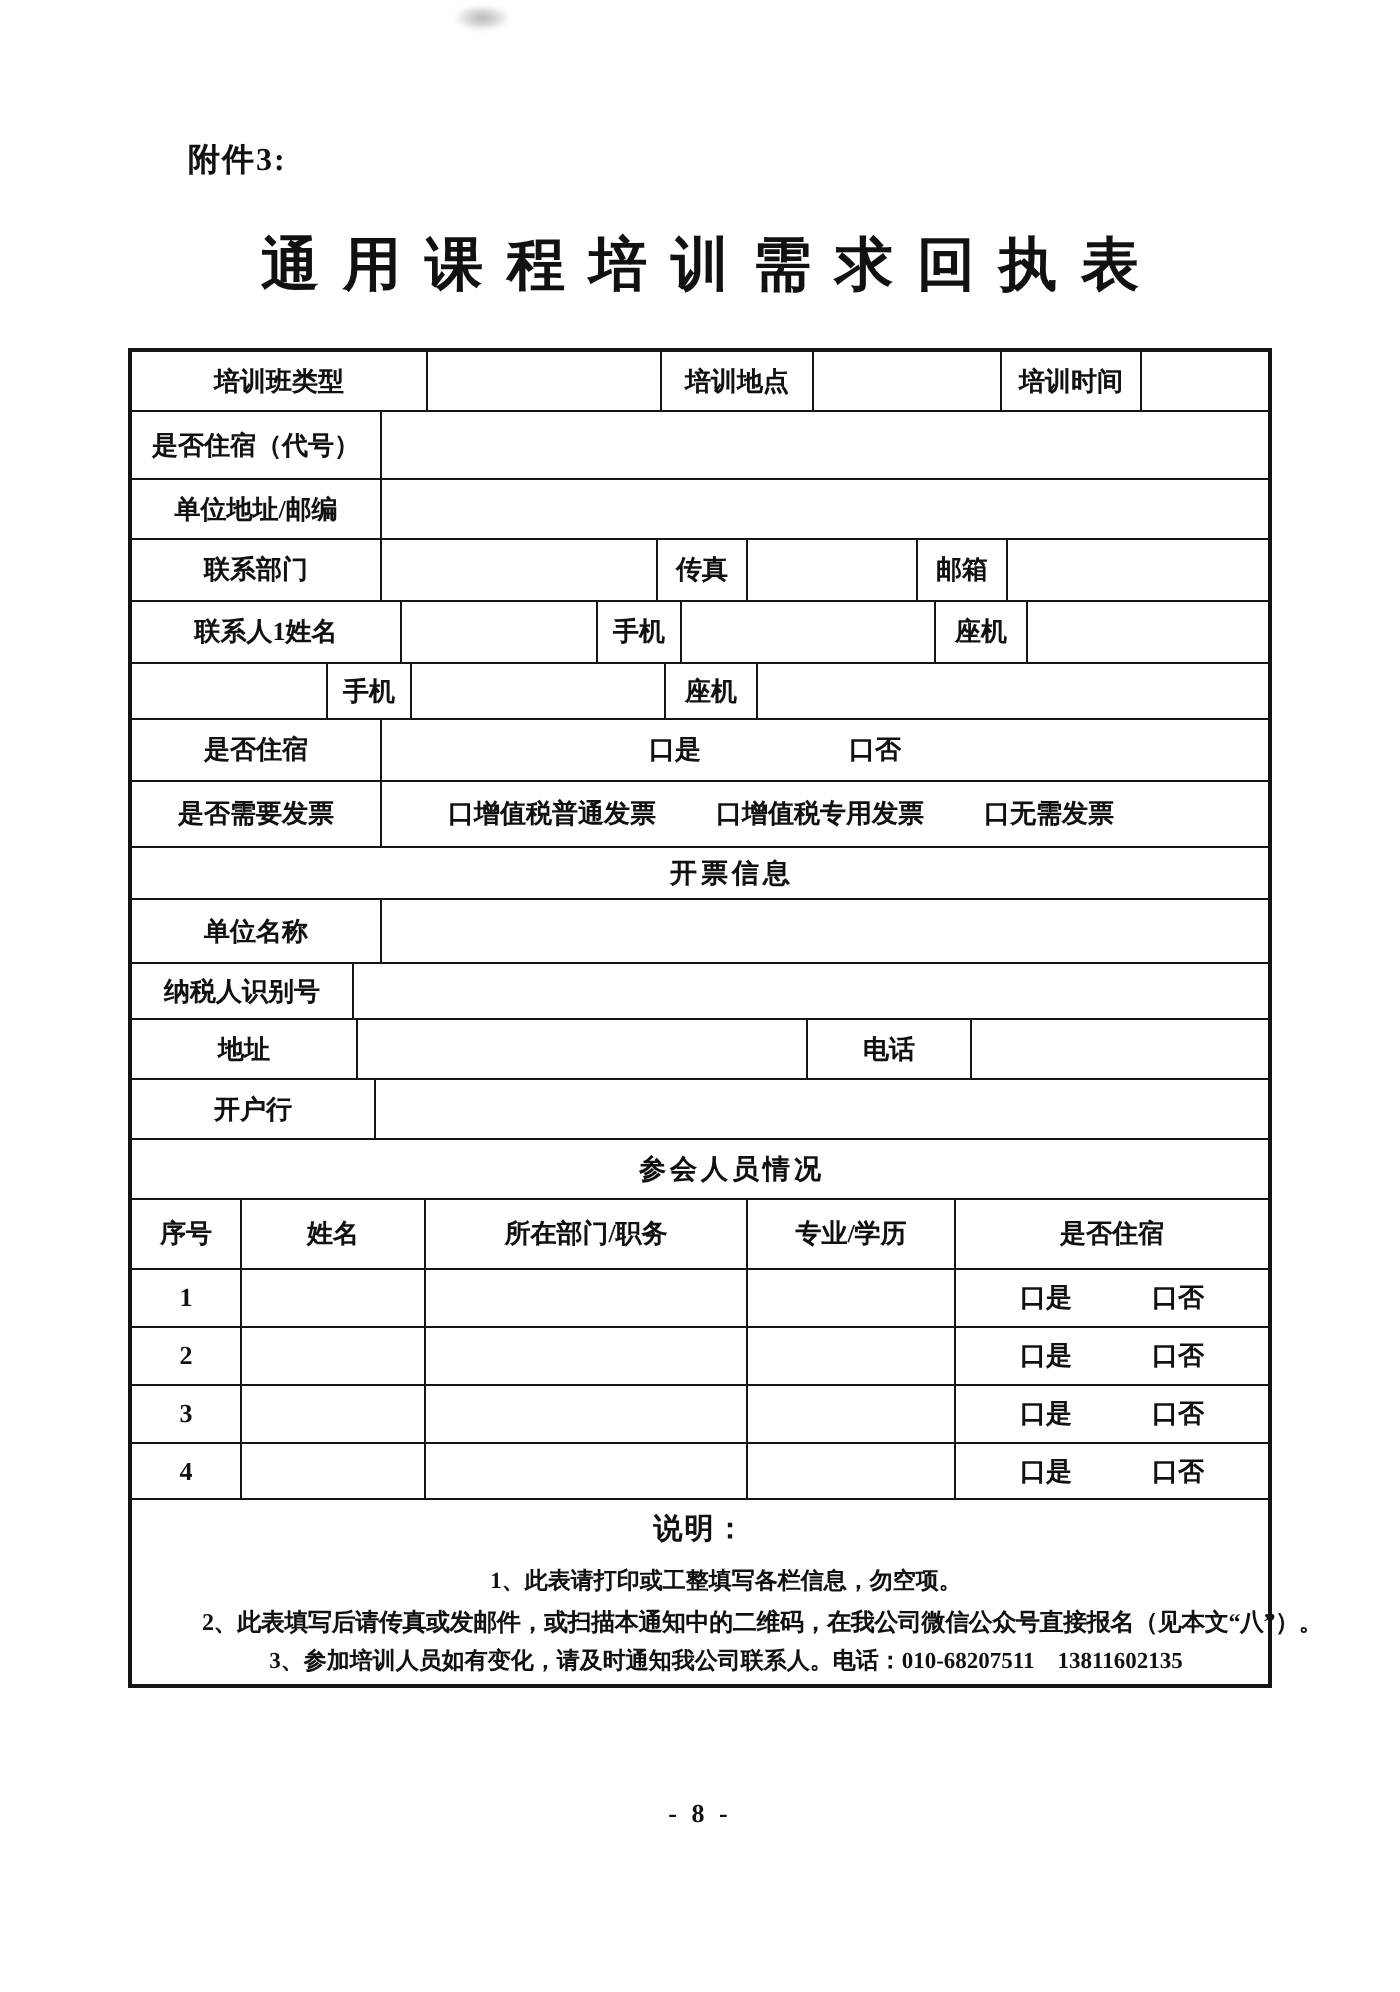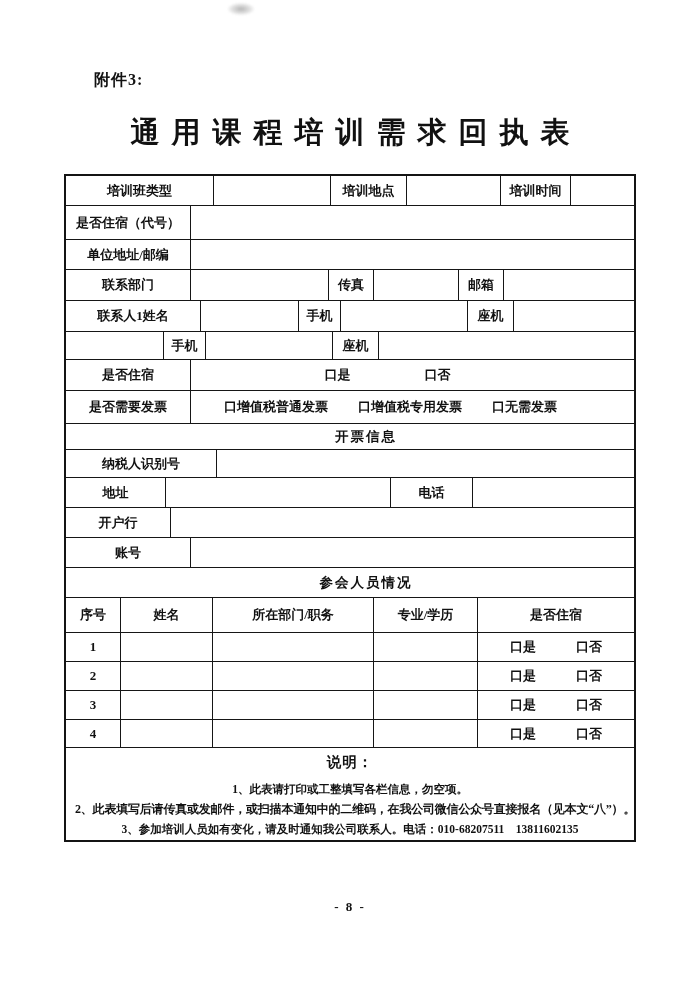--- a/index.html
+++ b/index.html
@@ -25,21 +25,21 @@
   .cell {
     border-right:1px solid #161616; box-sizing:border-box;
     display:flex; align-items:center; justify-content:center;
     font-size:13px; white-space:nowrap; overflow:visible;
   }
   .cell.end { border-right:none; flex:1;text-align:center; }
   .sec { justify-content:center; font-size:13.5px; letter-spacing:2px;margin-left:32px; }
   .chk { display:inline-block; }
   .notes { padding:5px 9px 6px 9px; box-sizing:border-box;text-align:center; }
   .notes-heading { font-size:14.5px; margin-bottom:7px; letter-spacing:1px; }
-  .note-item { font-size:11.5px; line-height:20px; white-space:nowrap; letter-spacing:0; }
+  .note-item { font-size:11.5px; line-height:20px; white-space:nowrap; letter-spacing:0;margin-left:26px; }
   .note-item.tight { font-size:12px; letter-spacing:-0.2px; }
   .page-number { position:absolute; left:0; top:899px; width:700px; text-align:center; font-size:13px; font-weight:700; letter-spacing:2px; }
 </style>
 </head>
 <body>
 
 <div class="page">
 
   <div class="scan-smudge"></div>
 
@@ -107,42 +107,42 @@
         <span class="chk">口增值税普通发票</span>
         <span class="chk">口增值税专用发票</span>
         <span class="chk">口无需发票</span>
       </div>
     </div>
 
     <div class="row" style="height:26px">
       <div class="cell end sec">开票信息</div>
     </div>
 
+    <div class="row" style="height:32px">
+      <div class="cell" style="width:125px">单位名称</div>
+      <div class="cell end"></div>
+    </div>
 
     <div class="row" style="height:28px">
-      <div class="cell" style="width:151px">纳税人识别号</div>
-      <div class="cell end"></div>
-    </div>
-
-    <div class="row" style="height:30px">
-      <div class="cell" style="width:100px">地址</div>
+      <div class="cell" style="width:111px">纳税人识别号</div>
+      <div class="cell end"></div>
+    </div>
+
+    <div class="row" style="height:30px">
+      <div class="cell" style="width:113px">地址</div>
       <div class="cell" style="width:225px"></div>
       <div class="cell" style="width:82px">电话</div>
       <div class="cell end"></div>
     </div>
 
     <div class="row" style="height:30px">
-      <div class="cell" style="width:105px">开户行</div>
-      <div class="cell end"></div>
-    </div>
-
-    <div class="row" style="height:30px">
-      <div class="cell" style="width:125px">账号</div>
-      <div class="cell end"></div>
-    </div>
+      <div class="cell" style="width:122px">开户行</div>
+      <div class="cell end"></div>
+    </div>
+
 
     <div class="row" style="height:30px">
       <div class="cell end sec">参会人员情况</div>
     </div>
 
     <div class="row" style="height:35px">
       <div class="cell" style="width:55px">序号</div>
       <div class="cell" style="width:92px">姓名</div>
       <div class="cell" style="width:161px">所在部门/职务</div>
       <div class="cell" style="width:104px">专业/学历</div>

